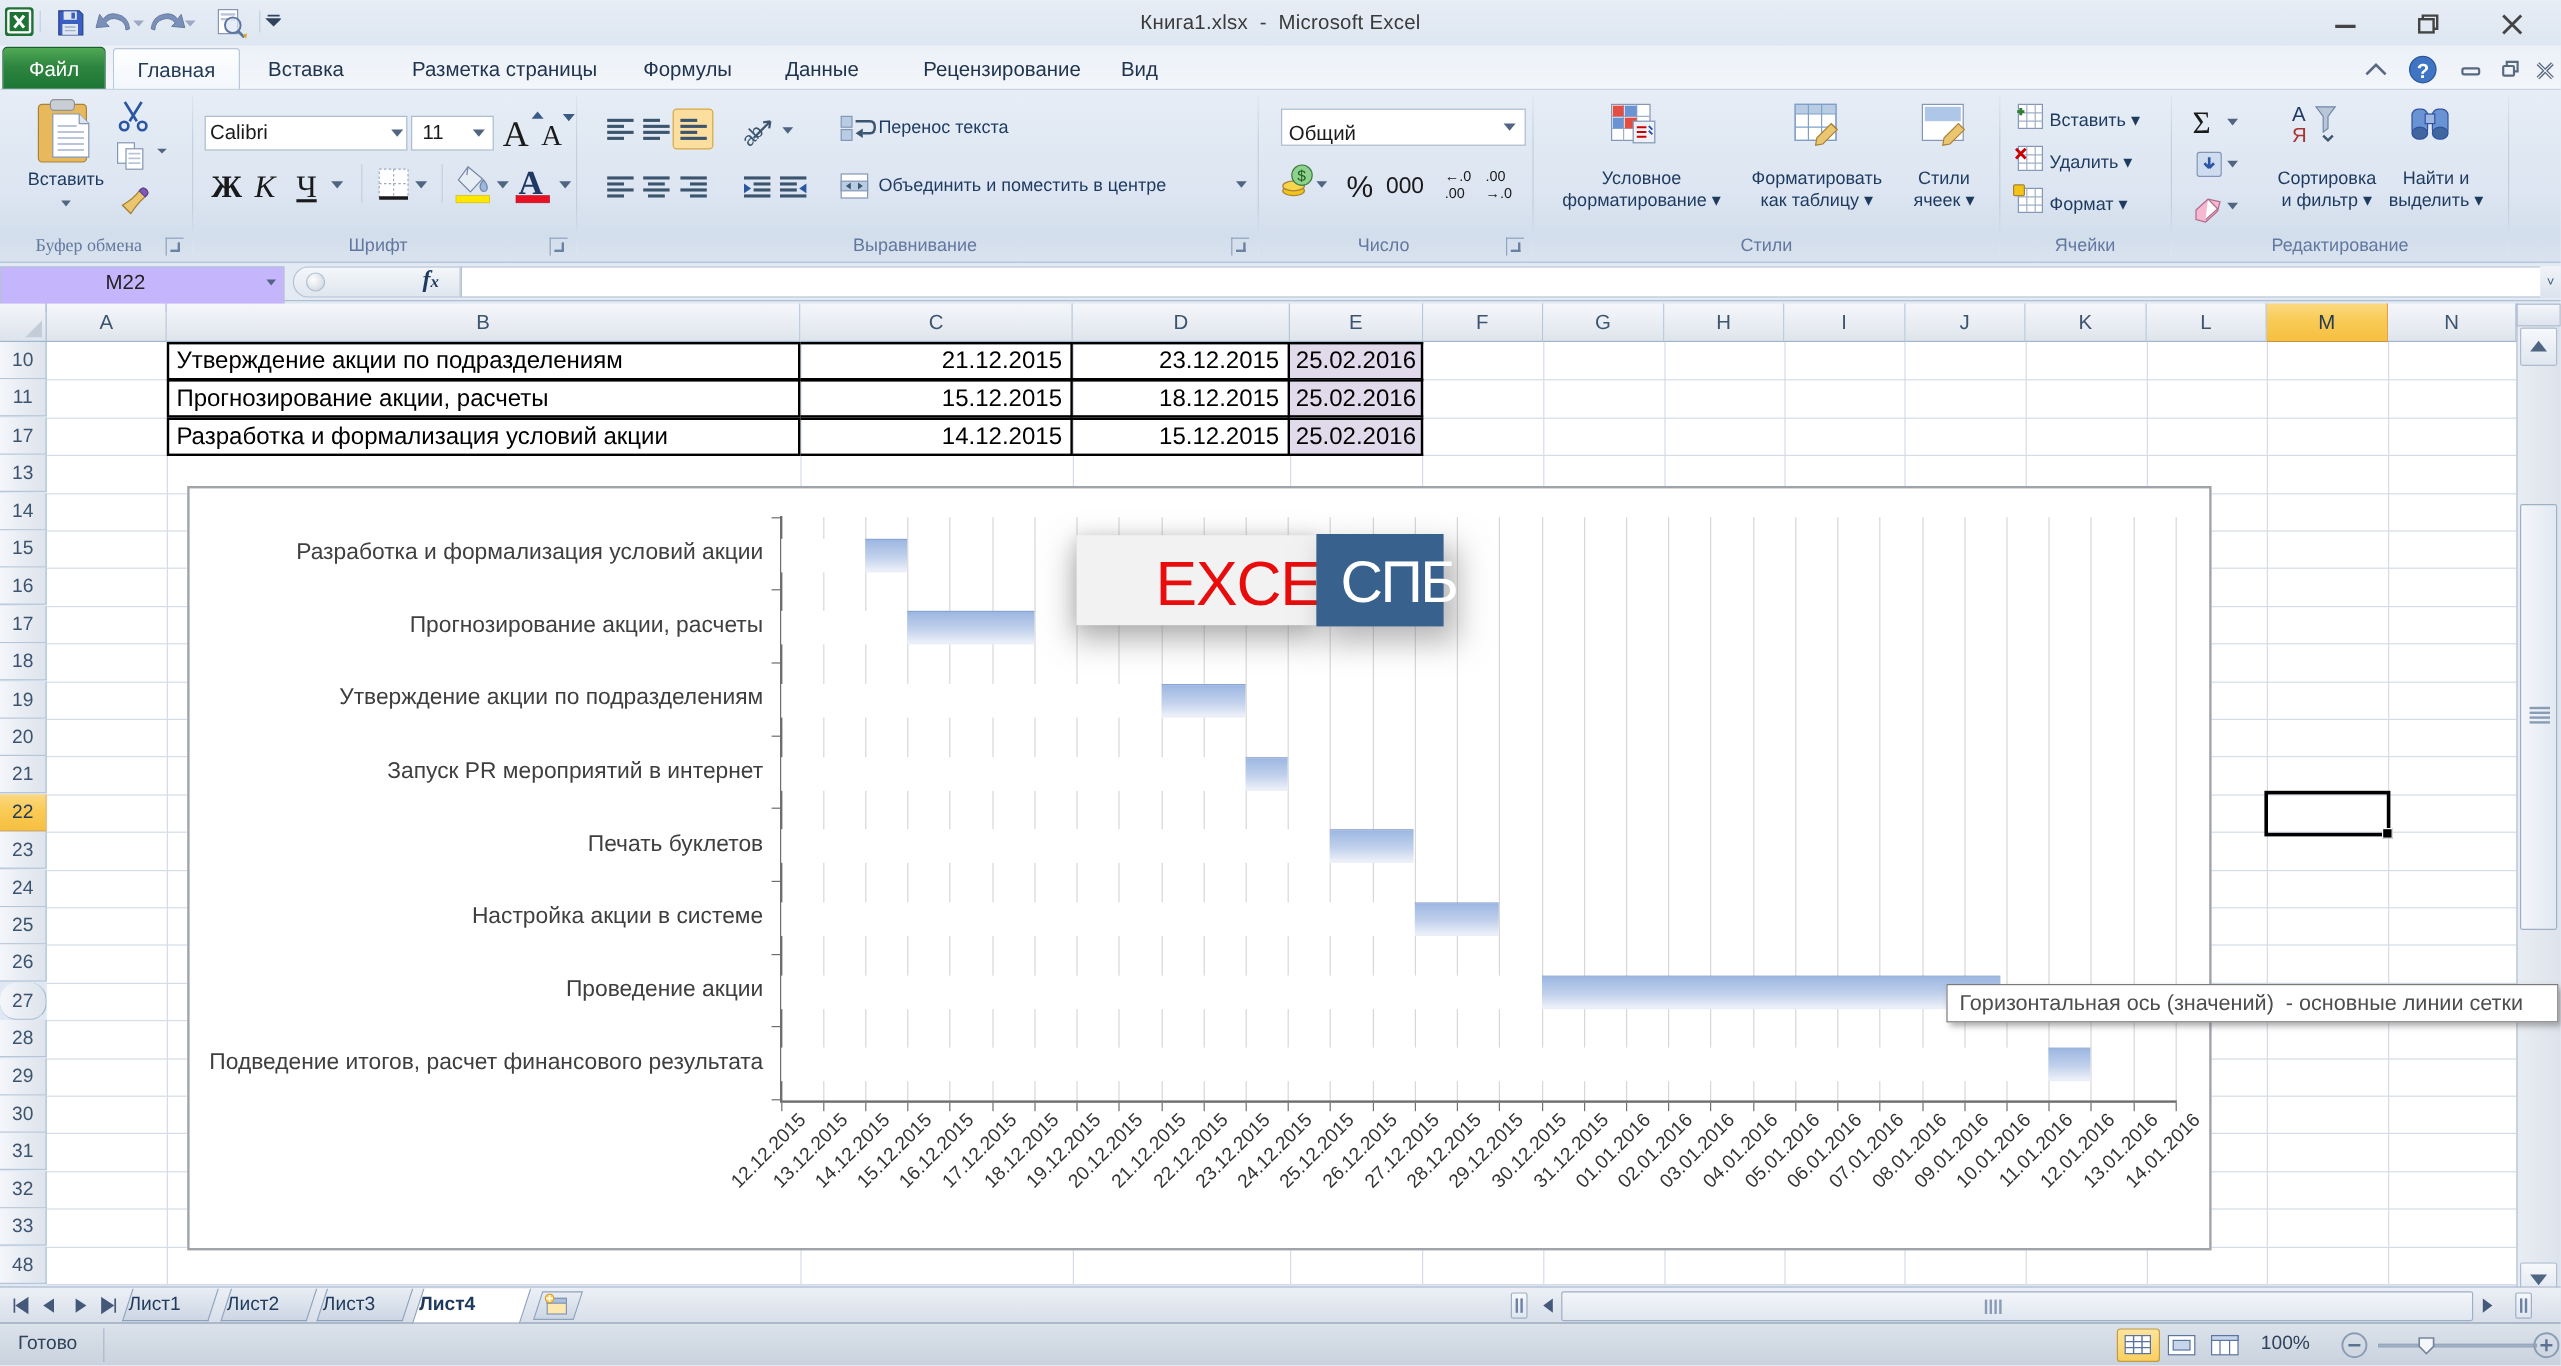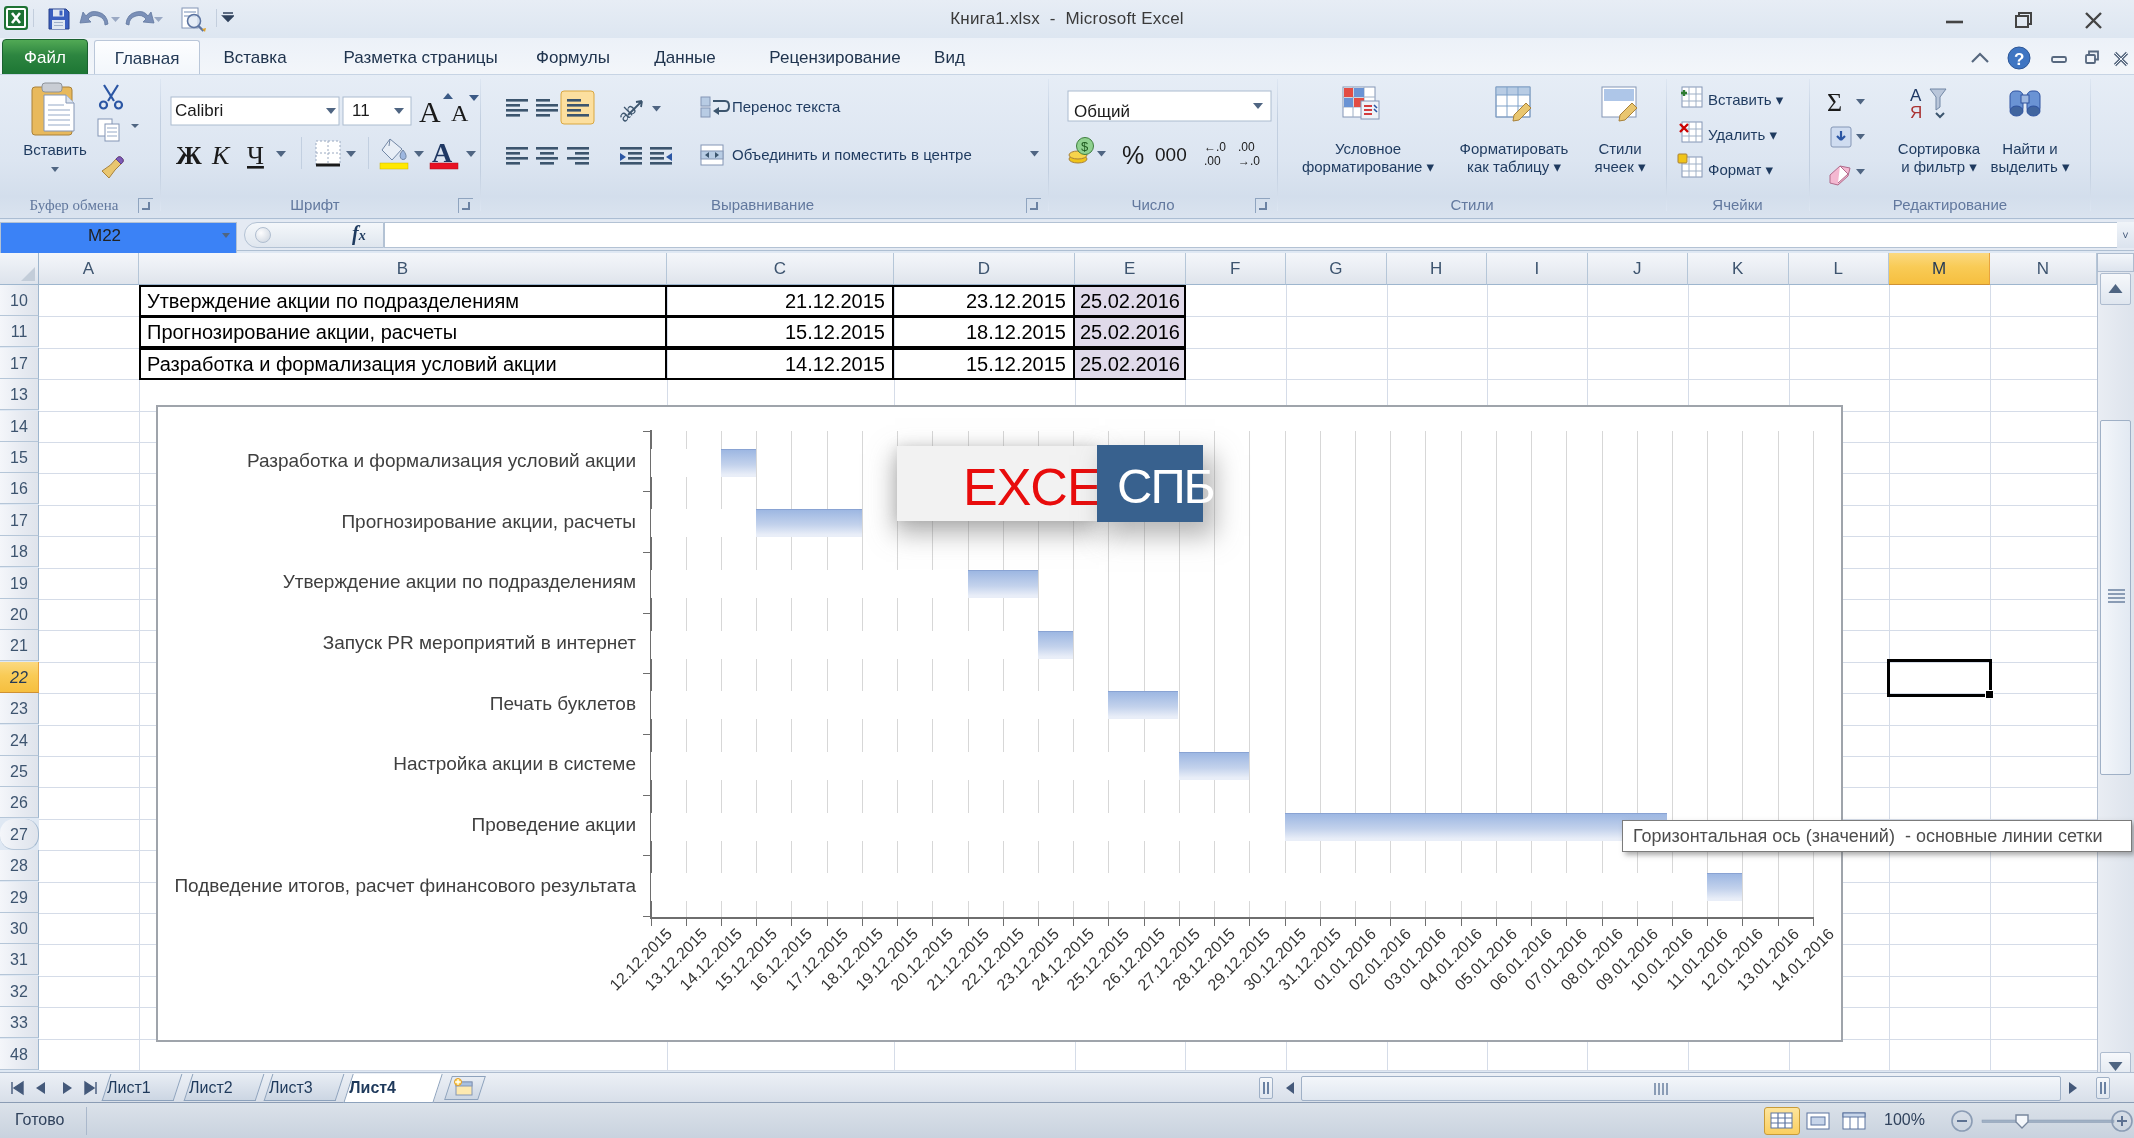--- a/index.html
+++ b/index.html
@@ -25,21 +25,21 @@
   background:linear-gradient(#e6edf6,#dce5f1 60%,#d3deec 85%,#dae3ef);border-bottom:1px solid #abbdd3;}
 .grp-sep{top:4px;width:1px;height:132px;background:linear-gradient(#dde6f2,#c2cfe0 30%,#c2cfe0 70%,#dde6f2);}
 .grp-label{top:121px;height:18px;line-height:18px;font-size:15px;color:#62789e;text-align:center;}
 .dlg{width:15px;height:15px;border-left:1px solid #8fa4bf;border-top:1px solid #8fa4bf;top:123px;}
 .dlg:after{content:"";position:absolute;left:3px;top:3px;width:6px;height:6px;
   border-right:2px solid #6b82a3;border-bottom:2px solid #6b82a3;}
 .arr{width:0;height:0;border-left:4px solid transparent;border-right:4px solid transparent;border-top:5px solid #4f6582;}
 
 
 .fbar{left:0;top:220px;width:2134px;height:31px;background:#e4eaf3;border-bottom:1px solid #aebfd2;}
-.namebox{left:0;top:2px;width:237px;height:38px;background:#3b82f6;border:1px solid #b3c2d4;}
+.namebox{left:0;top:2px;width:237px;height:38px;background:#c4b5fd;border:1px solid #b3c2d4;}
 .namebox span{position:absolute;left:87px;top:3px;font-size:17px;color:#222;}
 .fx-pill{left:244px;top:2px;width:140px;height:26px;background:linear-gradient(#f4f7fa,#dfe6ee);
   border:1px solid #b3c2d4;border-radius:13px 0 0 13px;}
 .f-field{left:384px;top:2px;width:1733px;height:26px;background:#fff;border:1px solid #b3c2d4;border-right:none;}
 .fbar-exp{left:2117px;top:2px;width:17px;height:26px;background:linear-gradient(#f0f4f9,#dbe3ee);font-size:11px;color:#44597a;text-align:center;line-height:26px;}
 
 
 .corner{left:0;top:253px;width:39px;height:32px;background:linear-gradient(#f2f5f9,#dde3ec);border-right:1px solid #9eb6ce;border-bottom:1px solid #9eb6ce;}
 .corner:after{content:"";position:absolute;right:3px;bottom:3px;width:0;height:0;
   border-left:14px solid transparent;border-bottom:14px solid #c3cdd9;}
@@ -455,21 +455,21 @@
 <div class="rowhead" style="top:348px;height:31px;line-height:31px;">17</div>
 <div class="rowhead" style="top:379px;height:31px;line-height:31px;">13</div>
 <div class="rowhead" style="top:411px;height:31px;line-height:31px;">14</div>
 <div class="rowhead" style="top:442px;height:31px;line-height:31px;">15</div>
 <div class="rowhead" style="top:473px;height:31px;line-height:31px;">16</div>
 <div class="rowhead" style="top:505px;height:31px;line-height:31px;">17</div>
 <div class="rowhead" style="top:536px;height:31px;line-height:31px;">18</div>
 <div class="rowhead" style="top:568px;height:31px;line-height:31px;">19</div>
 <div class="rowhead" style="top:599px;height:31px;line-height:31px;">20</div>
 <div class="rowhead" style="top:630px;height:31px;line-height:31px;text-align:center;">21</div>
-<div class="rowhead sel" style="top:662px;height:31px;line-height:31px;font-style:italic;">22</div>
+<div class="rowhead sel" style="top:662px;height:31px;line-height:31px;">22</div>
 <div class="rowhead" style="top:693px;height:31px;line-height:31px;">23</div>
 <div class="rowhead" style="top:725px;height:31px;line-height:31px;">24</div>
 <div class="rowhead" style="top:756px;height:31px;line-height:31px;">25</div>
 <div class="rowhead" style="top:787px;height:31px;line-height:31px;">26</div>
 <div class="rowhead" style="top:819px;height:31px;line-height:31px;border-radius:14px;">27</div>
 <div class="rowhead" style="top:850px;height:31px;line-height:31px;">28</div>
 <div class="rowhead" style="top:882px;height:31px;line-height:31px;">29</div>
 <div class="rowhead" style="top:913px;height:31px;line-height:31px;">30</div>
 <div class="rowhead" style="top:944px;height:31px;line-height:31px;">31</div>
 <div class="rowhead" style="top:976px;height:31px;line-height:31px;">32</div>

